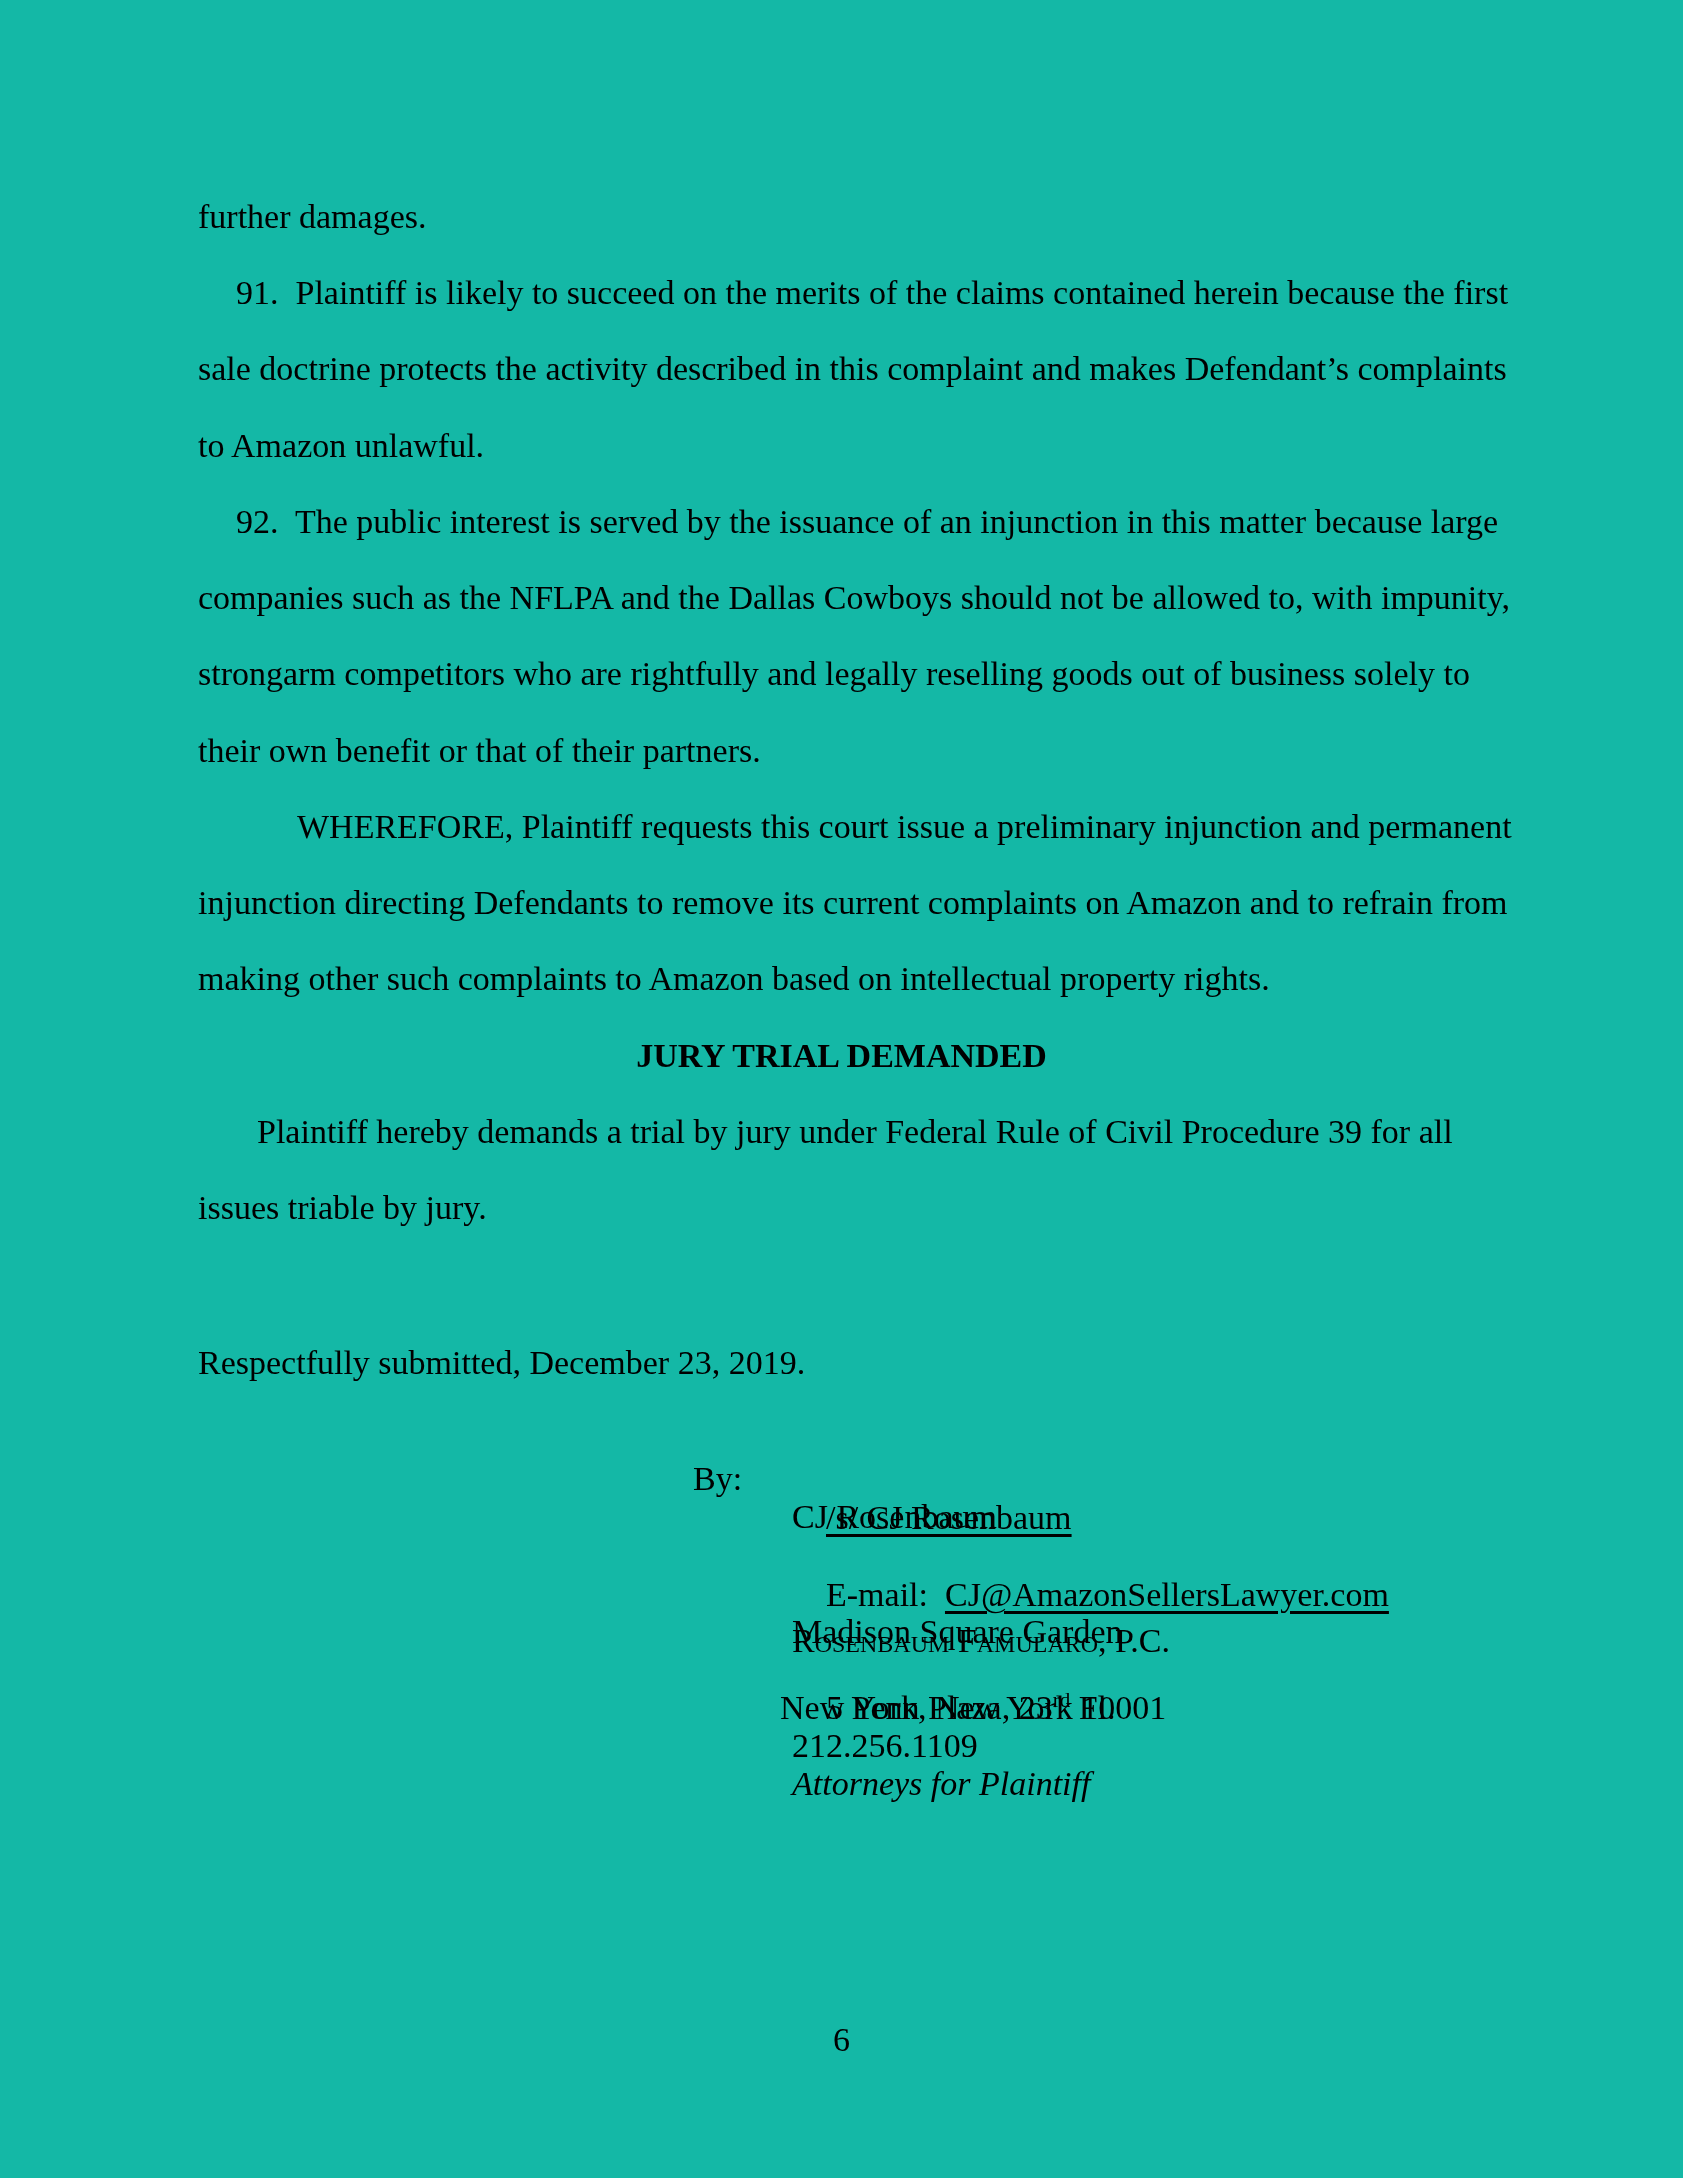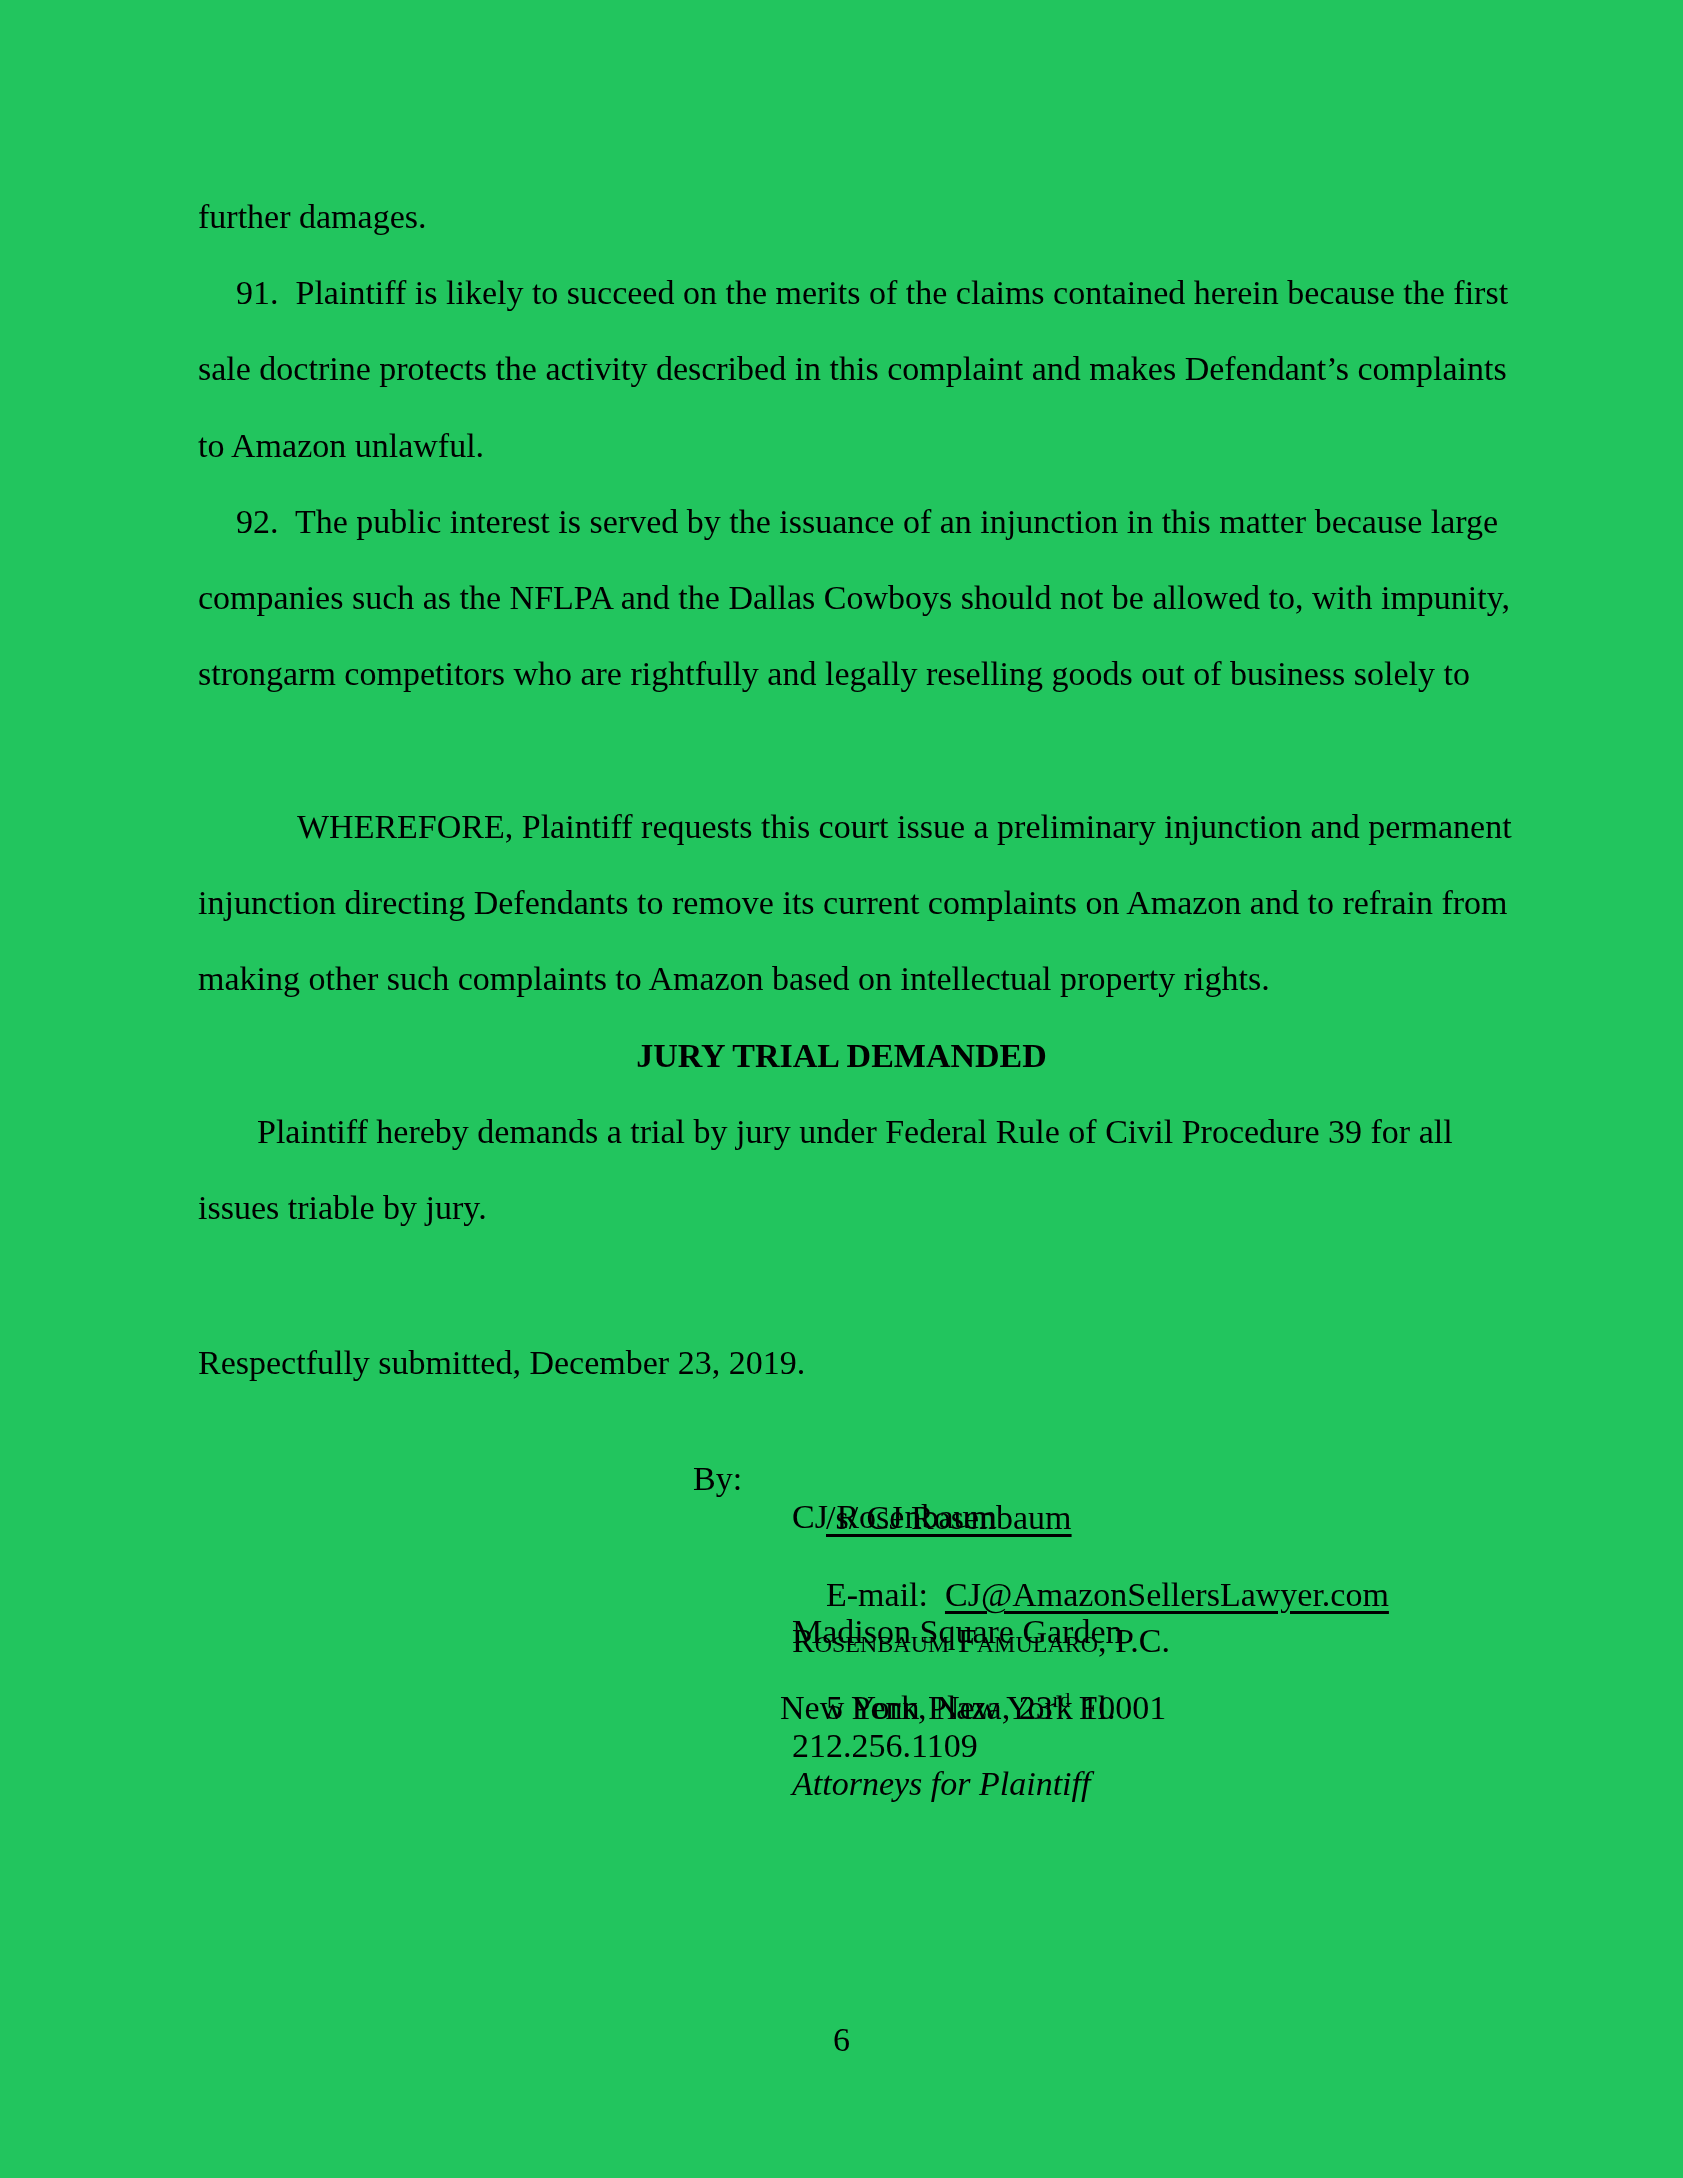--- a/index.html
+++ b/index.html
@@ -4,21 +4,21 @@
 <style>
   html, body {
     margin: 0;
     padding: 0;
     background: #ffffff;
   }
   .page {
     position: relative;
     width: 1683px;
     height: 2178px;
-    background: #22c55e;
+    background: #14b8a6;
     color: #000000;
     font-family: "Liberation Serif", "DejaVu Serif", serif;
     font-size: 34px;
     overflow: hidden;
   }
   .line {
     position: absolute;
     line-height: 39px;
     white-space: pre;
     color: #000000;
@@ -77,20 +77,21 @@
 
   <div class="line l1">further damages.</div>
 
   <div class="line l2">91.  Plaintiff is likely to succeed on the merits of the claims contained herein because the first</div>
   <div class="line l3">sale doctrine protects the activity described in this complaint and makes Defendant’s complaints</div>
   <div class="line l4">to Amazon unlawful.</div>
 
   <div class="line l5">92.  The public interest is served by the issuance of an injunction in this matter because large</div>
   <div class="line l6">companies such as the NFLPA and the Dallas Cowboys should not be allowed to, with impunity,</div>
   <div class="line l7">strongarm competitors who are rightfully and legally reselling goods out of business solely to</div>
+  <div class="line l8">their own benefit or that of their partners.</div>
 
   <div class="line l9">WHEREFORE, Plaintiff requests this court issue a preliminary injunction and permanent</div>
   <div class="line l11">making other such complaints to Amazon based on intellectual property rights.</div>
   <div class="line l10">injunction directing Defendants to remove its current complaints on Amazon and to refrain from</div>
 
   <div class="line l12 centered bold">JURY TRIAL DEMANDED</div>
 
   <div class="line l13">Plaintiff hereby demands a trial by jury under Federal Rule of Civil Procedure 39 for all</div>
   <div class="line l14">issues triable by jury.</div>
 

